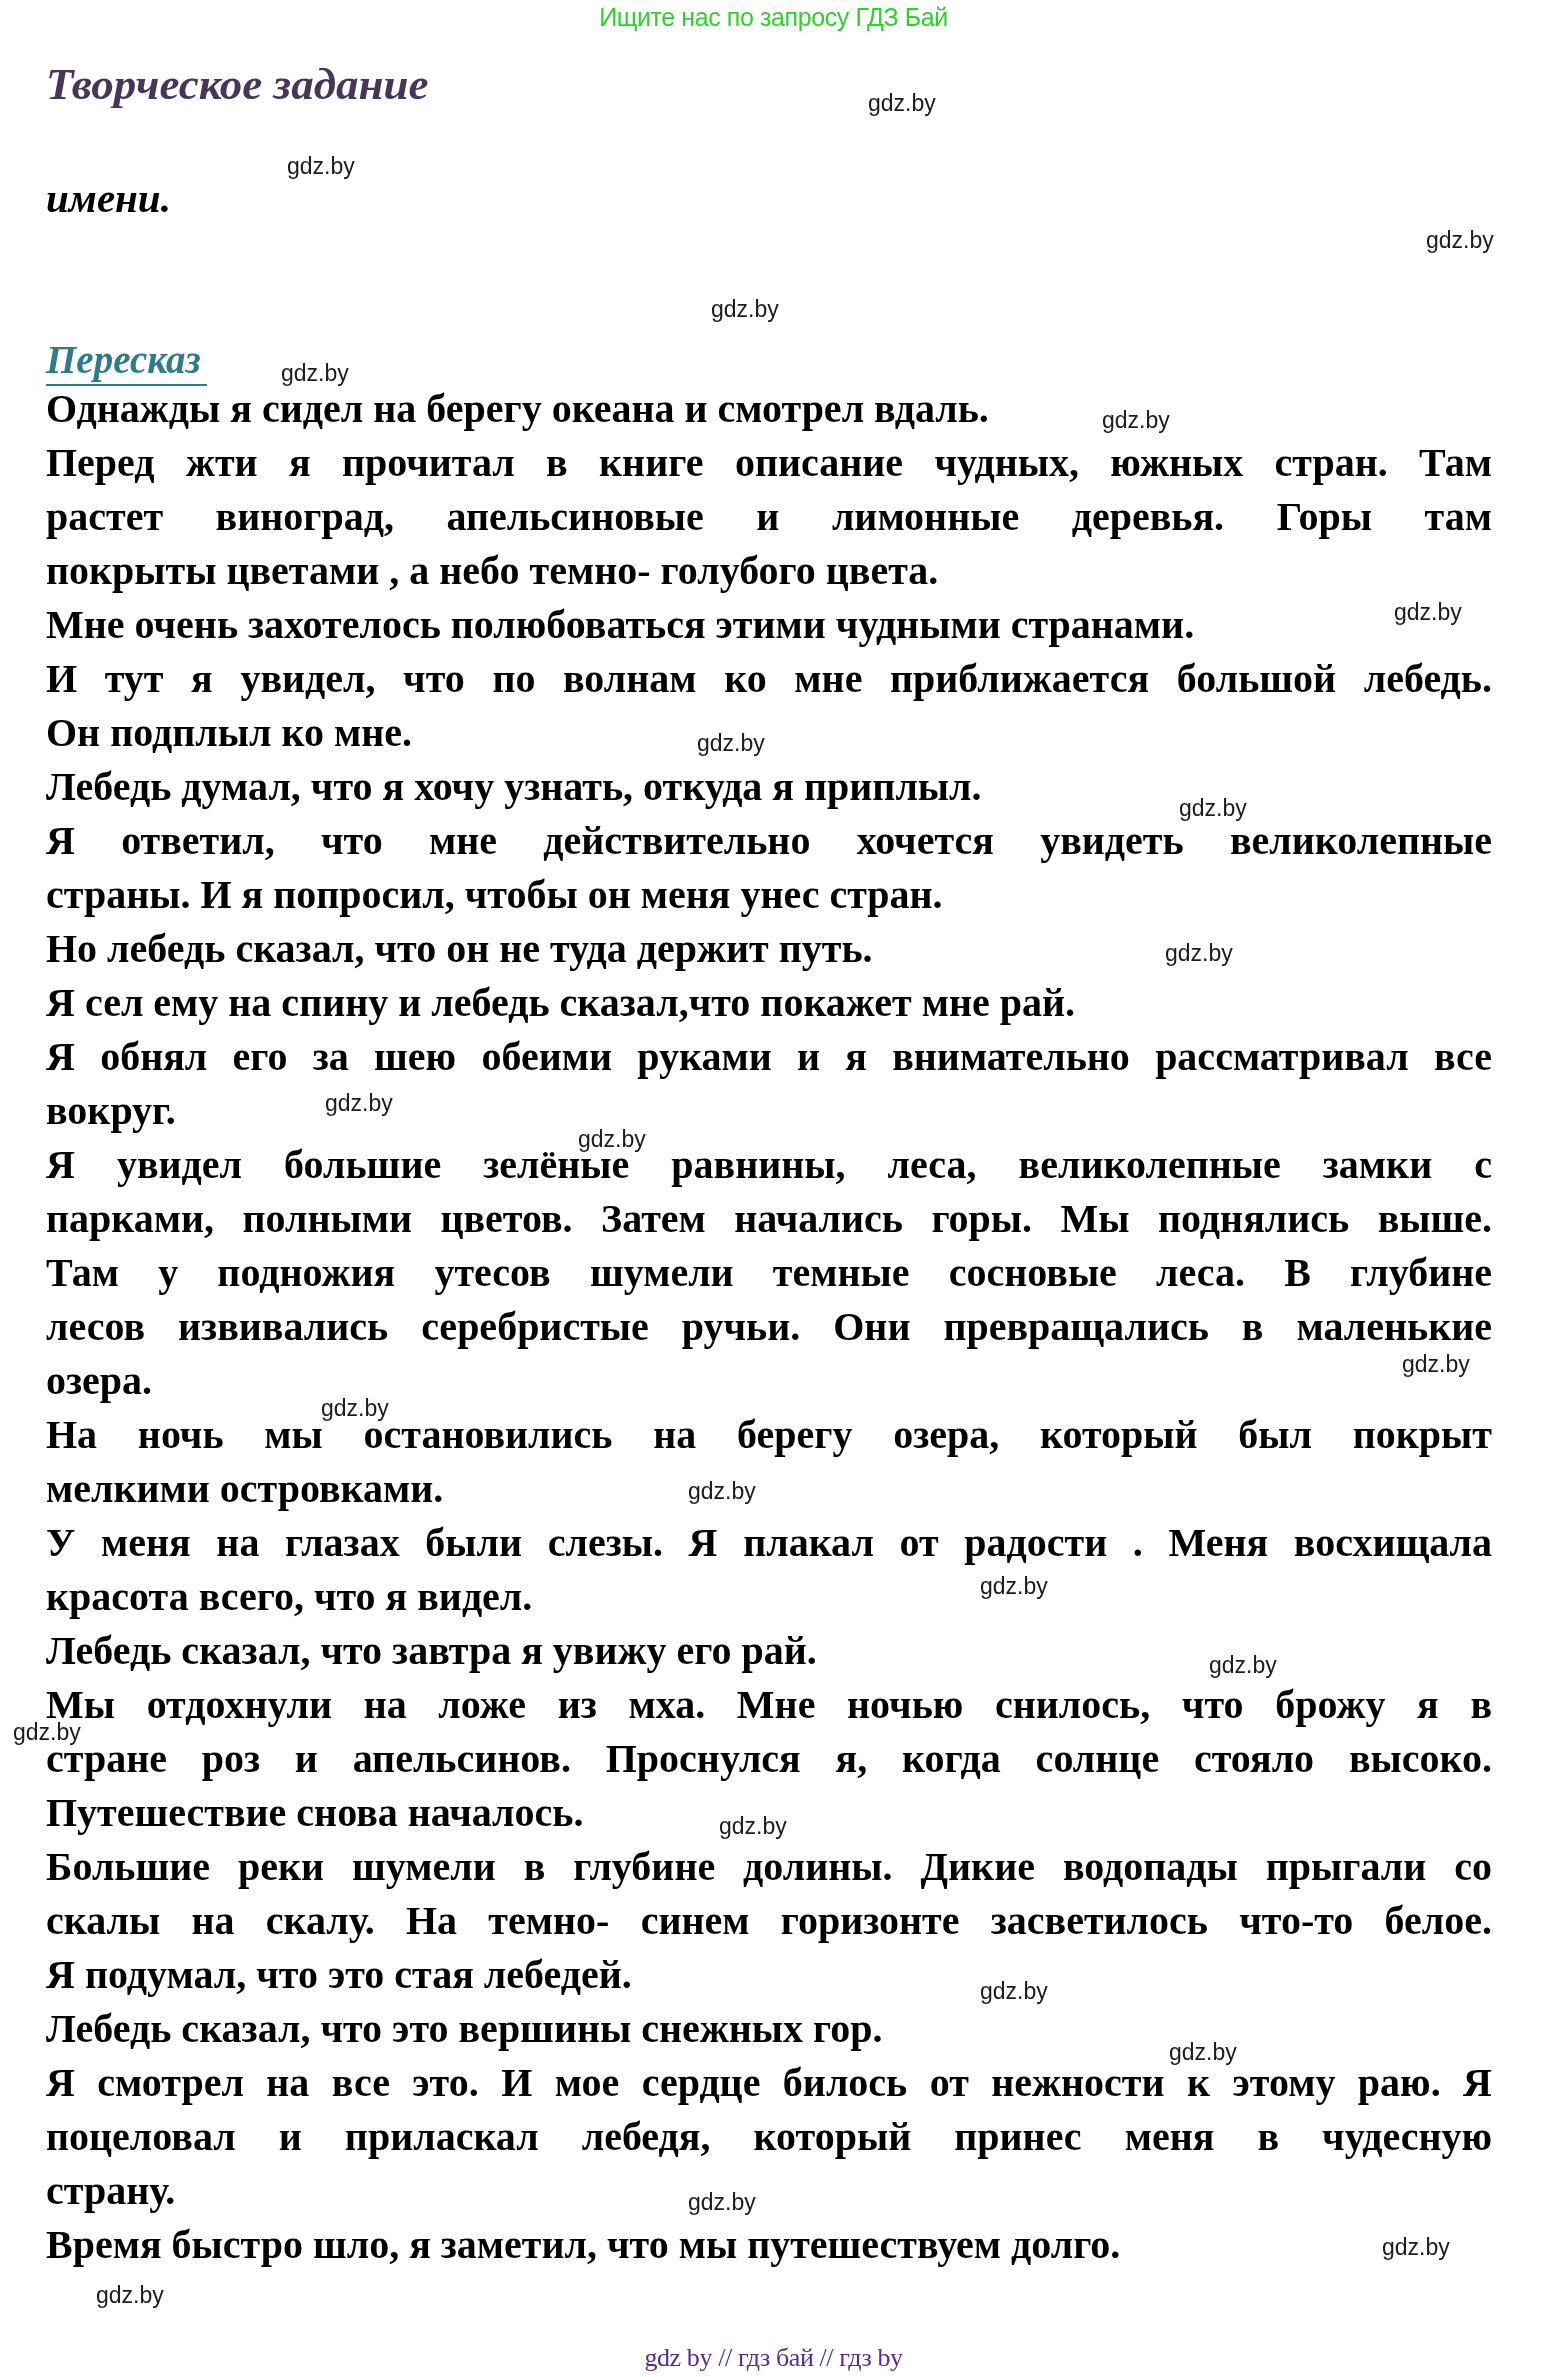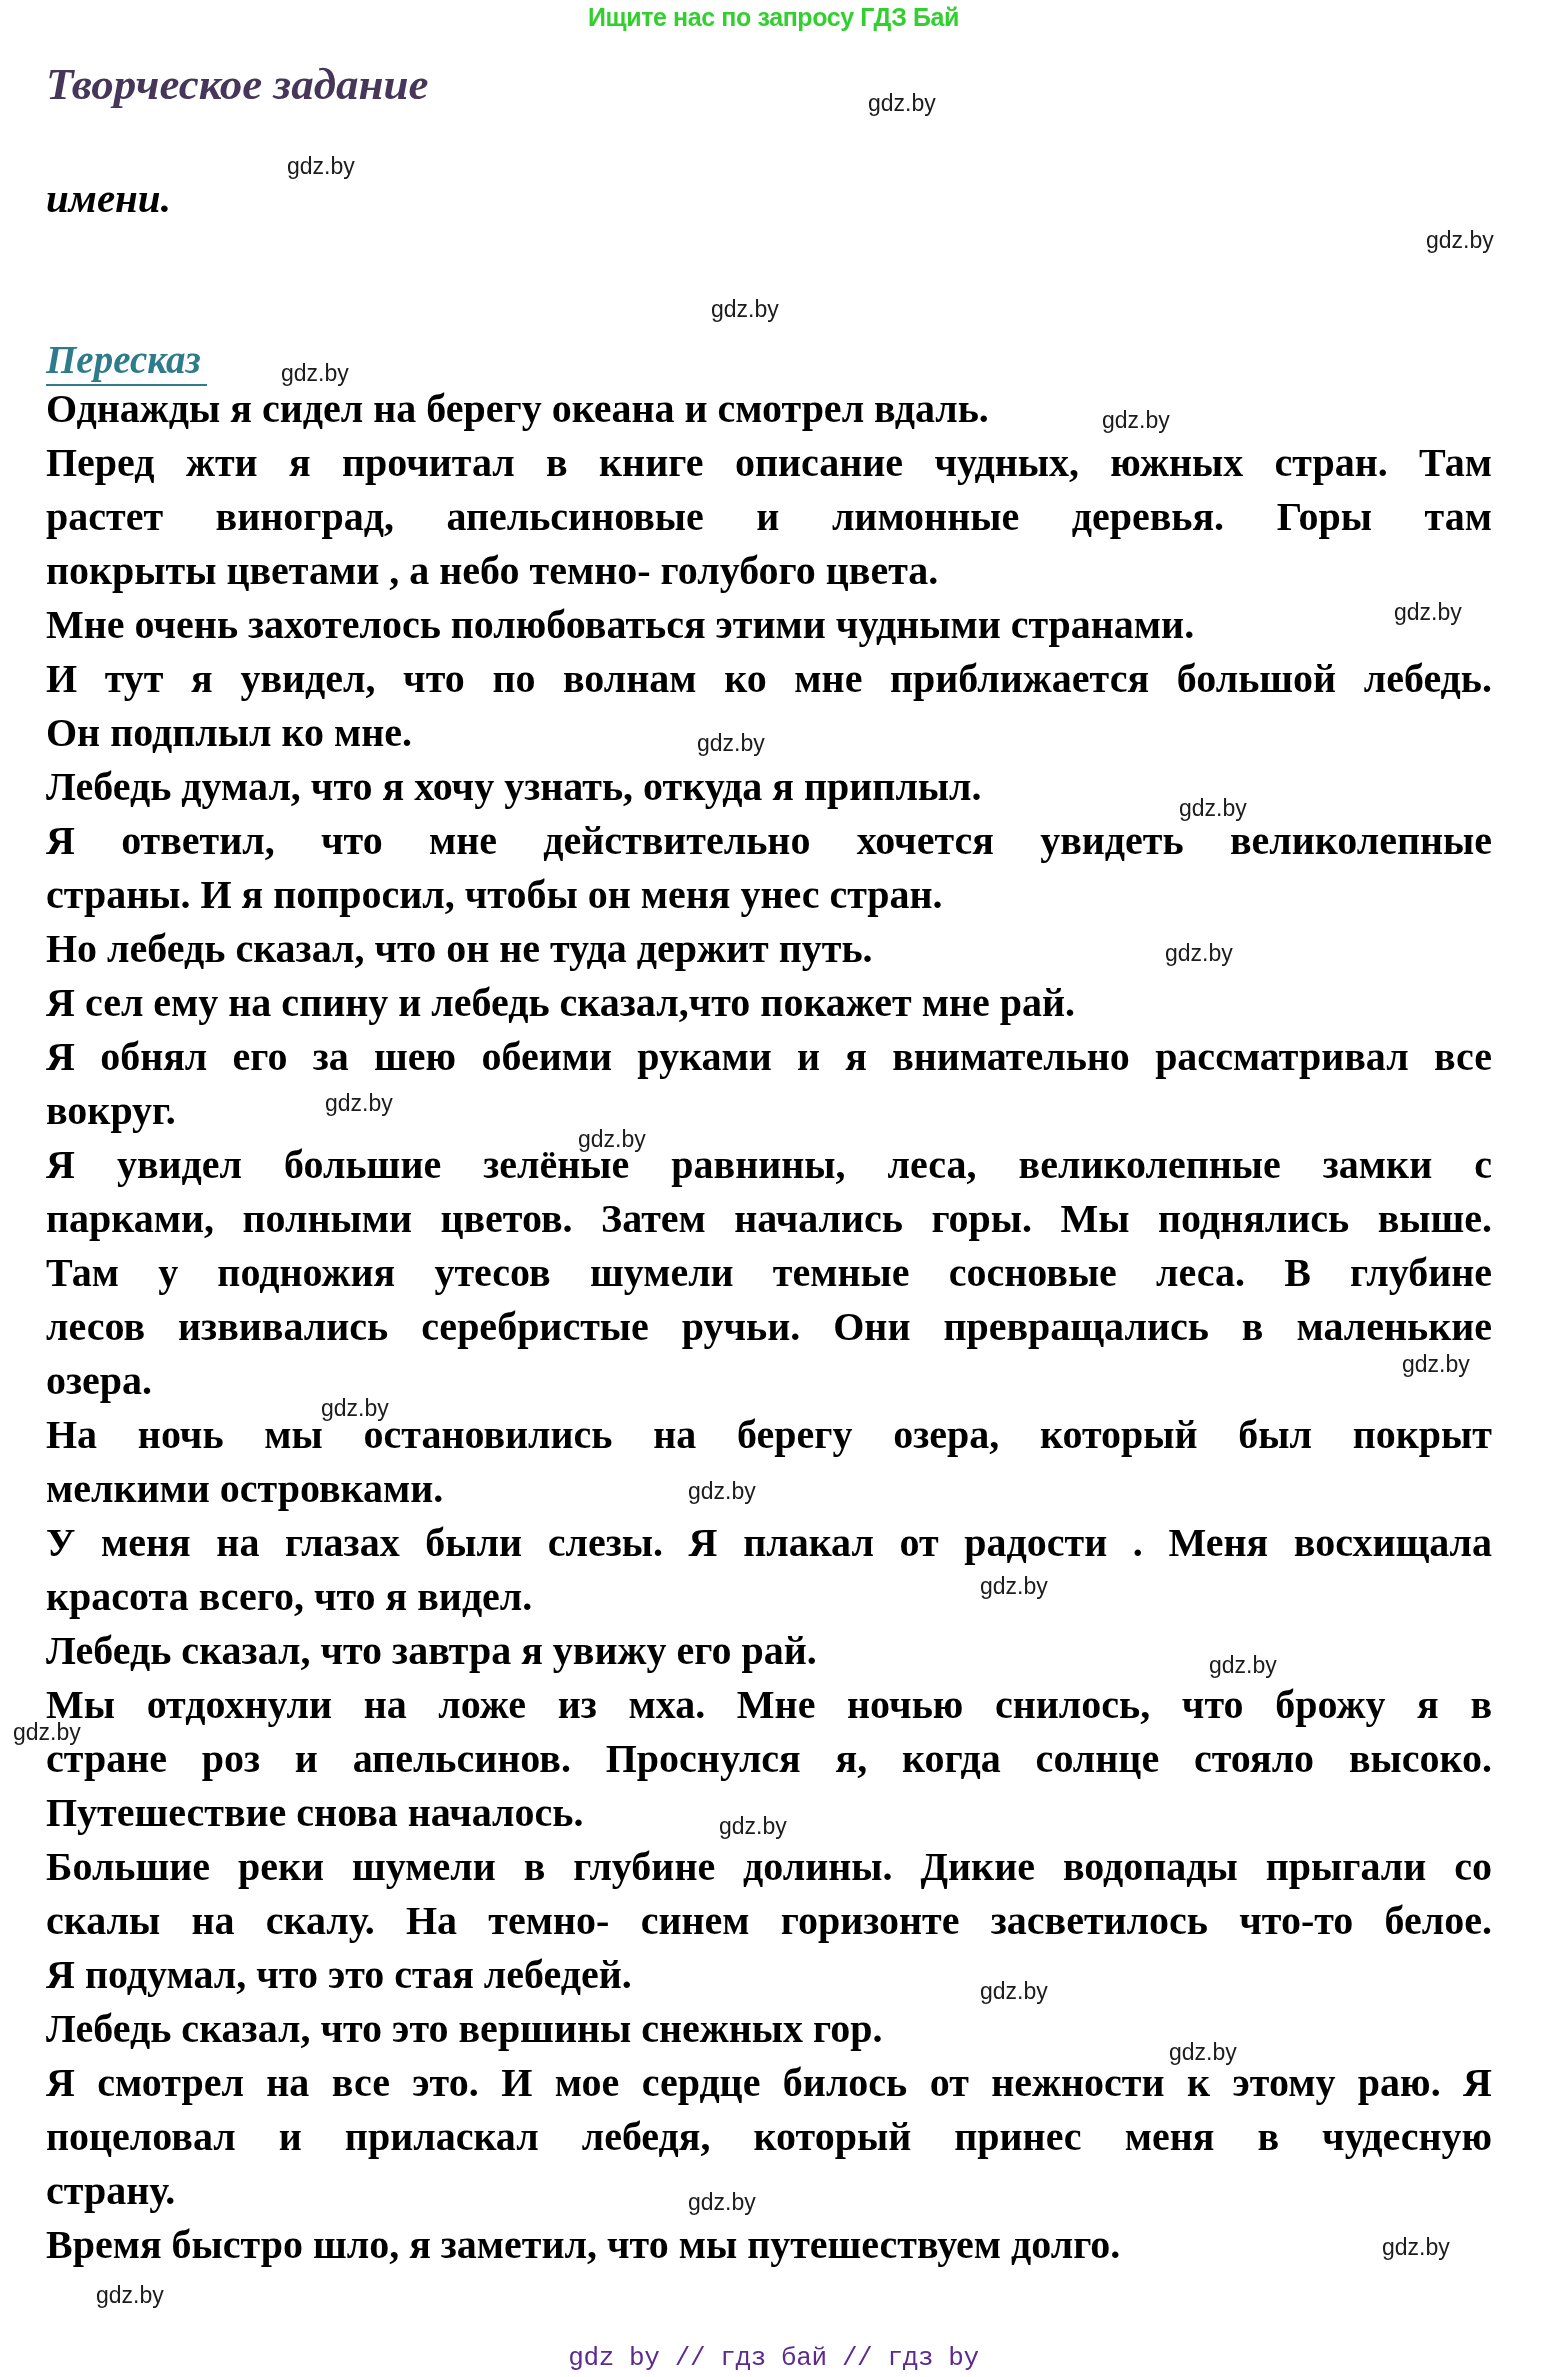--- a/index.html
+++ b/index.html
@@ -8,21 +8,21 @@
     background:#ffffff;
     position:relative;
     font-family:"Liberation Serif","DejaVu Serif",serif;
     color:#000;
     overflow:hidden;
   }
   .banner {
     position:absolute; top:3.2px; left:0; width:100%;
     text-align:center;
     font-family:"Liberation Sans","DejaVu Sans",sans-serif;
-    font-size:25px; letter-spacing:-0.4px;font-weight:bold;
+    font-size:25px; letter-spacing:-0.4px;
   }
   .doc-title {
     position:absolute; top:58px; left:46px; margin:0;
     font-size:45px; font-style:italic; font-weight:bold;
     letter-spacing:0;
   }
   .task {
     position:absolute; top:170px; left:46px; width:1454px;
     font-size:41px; line-height:56px;
     font-weight:bold; font-style:italic;
@@ -42,21 +42,21 @@
     font-size:40px; line-height:54px;font-weight:bold;
   }
   .wm {
     position:absolute;
     font-family:"Liberation Sans","DejaVu Sans",sans-serif;
     font-size:23px; white-space:nowrap;
   }
   .footer {
     position:absolute; top:2343px; left:0; width:100%;
     text-align:center;
-    font-family:Liberation Mono, monospace;
+    font-family:Liberation Serif, serif;
     font-size:26px; letter-spacing:-0.4px;
   }
 </style>
 </head>
 <body>
 
 <div class="banner" style="color: rgb(50, 208, 46);">Ищите нас по запросу ГДЗ Бай</div>
 
 <h1 class="doc-title" style="color: rgb(70, 54, 89);">Творческое задание</h1>
 

